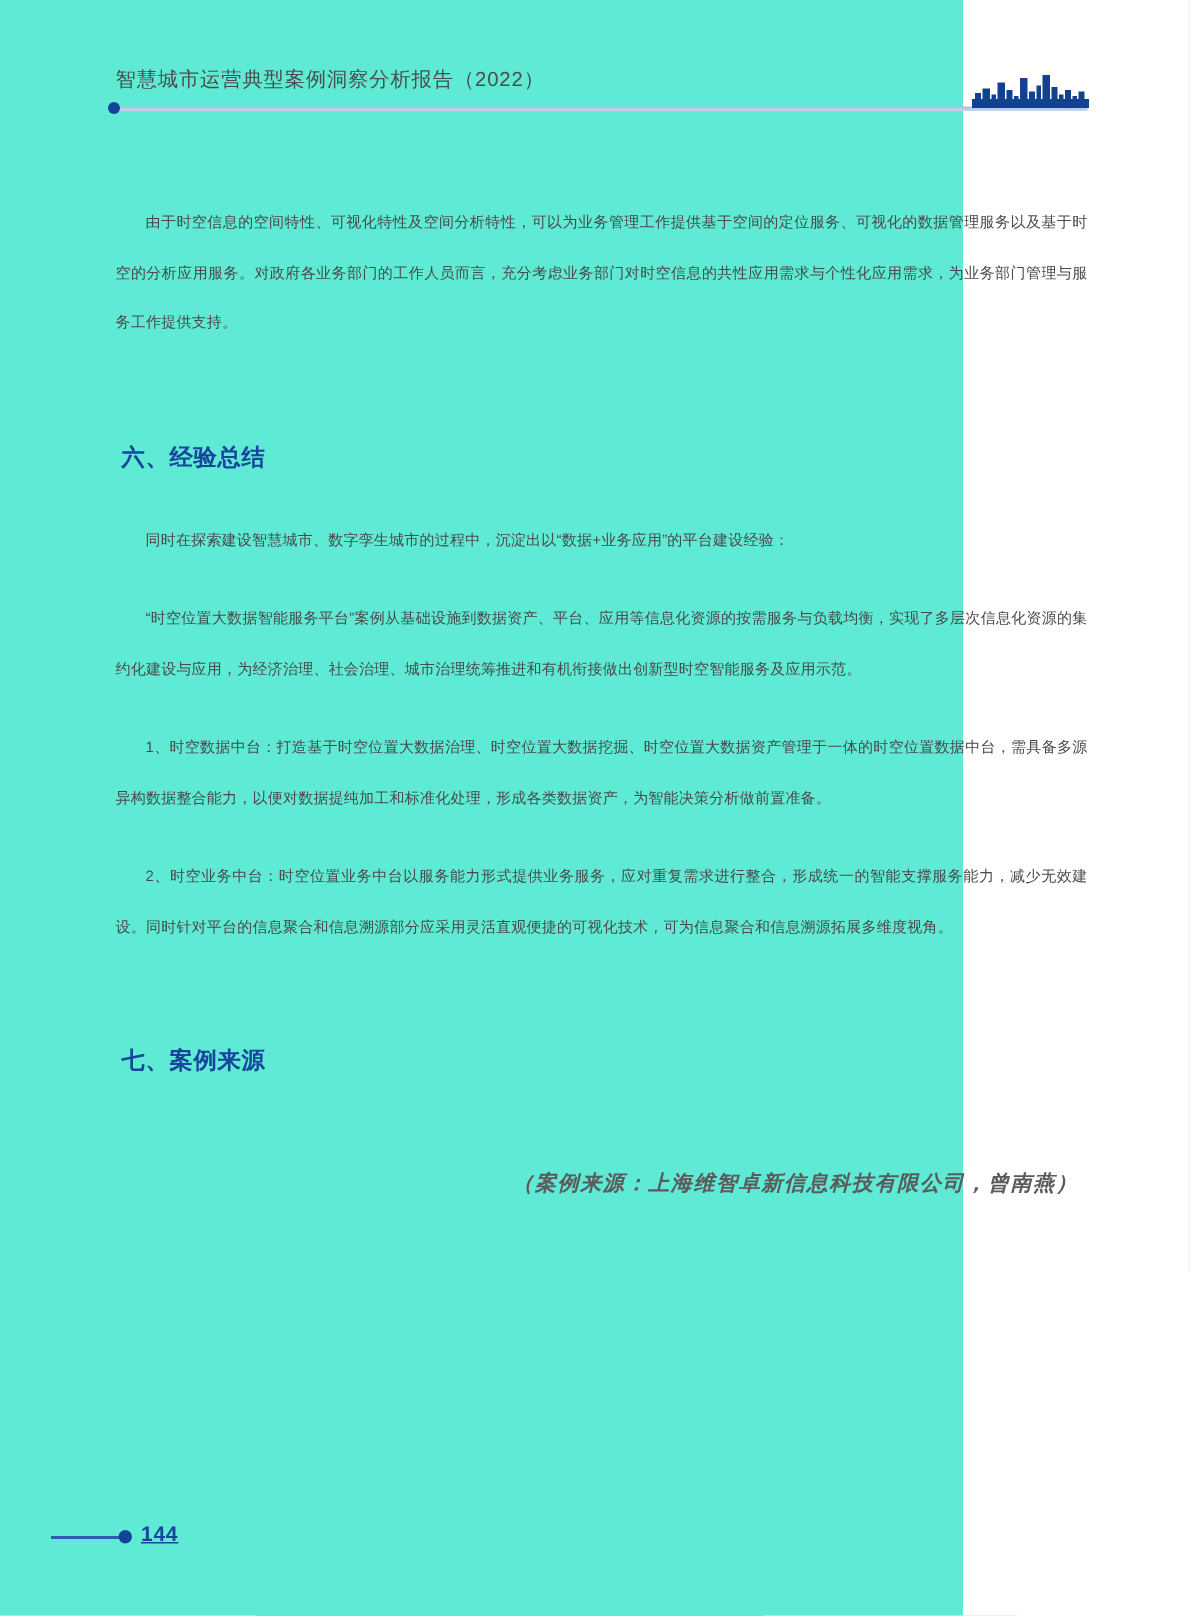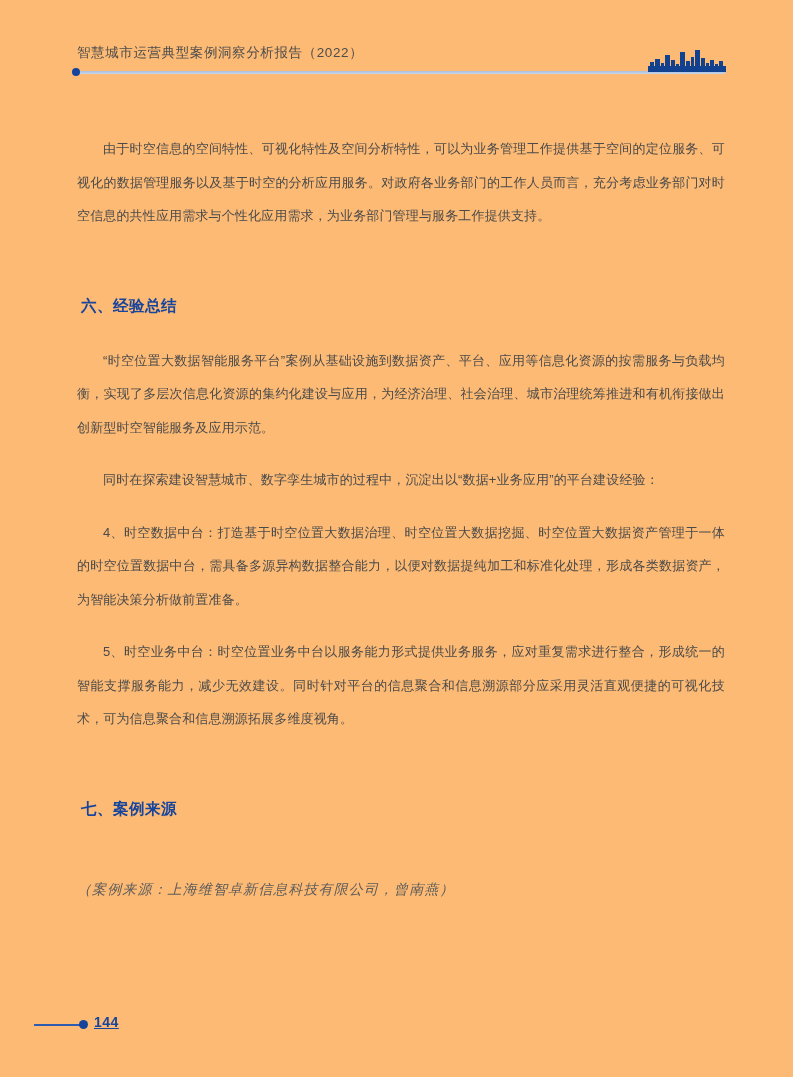--- a/index.html
+++ b/index.html
@@ -12,23 +12,23 @@
     width: 793px;
     height: 1077px;
     position: relative;
     font-family: "Liberation Sans", "DejaVu Sans", sans-serif;
     overflow: hidden;
   }
 
   .page {
     position: absolute;
     top: 0; left: 0;
-    width: 793px;
+    width: 642px;
     height: 1077px;
-    background: #fdba74;
+    background: #5eead4;
   }
 
   
   .page-header {
     position: absolute;
     left: 0;
     top: 44px;
     width: 793px;
     height: 42px;
   }
@@ -69,21 +69,21 @@
 
   
   .content {
     position: absolute;
     left: 77px;
     top: 132px;
     width: 648px;
   }
 
   .para {
-    font-size: 13px;
+    font-size: 10px;
     line-height: 33.5px;
     color: #4a4a4a;
     text-align: justify;
     text-justify: inter-character;
     text-indent: 2em;
     margin: 0 0 19px 0;
     letter-spacing: 0.15px;
     font-family: "Liberation Sans", "DejaVu Sans", sans-serif;
   }
 
@@ -94,27 +94,28 @@
     letter-spacing: 0.5px;
     margin: 4px;
     line-height: 28px;
     font-family: "Liberation Sans", "DejaVu Sans", sans-serif;
   }
   .gap-before-heading { height: 36px; }
   .gap-after-heading  { height: 20px; }
 
   .source-line {
     margin-top: 34px;
+    text-align: right;
     padding-right: 6px;
     font-size: 14px;
     letter-spacing: 1.1px;
     color: #5b5b5b;
     font-family: "DejaVu Serif", "Liberation Serif", serif;
     font-style: italic;
-    font-weight: normal;
+    font-weight: bold;
   }
 
   
   .page-footer {
     position: absolute;
     left: 0;
     top: 1012px;
     width: 793px;
     height: 30px;
   }
@@ -185,27 +186,27 @@
   <div class="content">
 
     <p class="para">由于时空信息的空间特性、可视化特性及空间分析特性，可以为业务管理工作提供基于空间的定位服务、可视化的数据管理服务以及基于时空的分析应用服务。对政府各业务部门的工作人员而言，充分考虑业务部门对时空信息的共性应用需求与个性化应用需求，为业务部门管理与服务工作提供支持。</p>
 
     <div class="gap-before-heading"></div>
 
     <h2 class="section-heading">六、经验总结</h2>
 
     <div class="gap-after-heading"></div>
 
+    <p class="para">同时在探索建设智慧城市、数字孪生城市的过程中，沉淀出以“数据+业务应用”的平台建设经验：</p>
+
     <p class="para">“时空位置大数据智能服务平台”案例从基础设施到数据资产、平台、应用等信息化资源的按需服务与负载均衡，实现了多层次信息化资源的集约化建设与应用，为经济治理、社会治理、城市治理统筹推进和有机衔接做出创新型时空智能服务及应用示范。</p>
 
-    <p class="para">同时在探索建设智慧城市、数字孪生城市的过程中，沉淀出以“数据+业务应用”的平台建设经验：</p>
-
-    <p class="para">4、时空数据中台：打造基于时空位置大数据治理、时空位置大数据挖掘、时空位置大数据资产管理于一体的时空位置数据中台，需具备多源异构数据整合能力，以便对数据提纯加工和标准化处理，形成各类数据资产，为智能决策分析做前置准备。</p>
-
-    <p class="para">5、时空业务中台：时空位置业务中台以服务能力形式提供业务服务，应对重复需求进行整合，形成统一的智能支撑服务能力，减少无效建设。同时针对平台的信息聚合和信息溯源部分应采用灵活直观便捷的可视化技术，可为信息聚合和信息溯源拓展多维度视角。</p>
+    <p class="para">1、时空数据中台：打造基于时空位置大数据治理、时空位置大数据挖掘、时空位置大数据资产管理于一体的时空位置数据中台，需具备多源异构数据整合能力，以便对数据提纯加工和标准化处理，形成各类数据资产，为智能决策分析做前置准备。</p>
+
+    <p class="para">2、时空业务中台：时空位置业务中台以服务能力形式提供业务服务，应对重复需求进行整合，形成统一的智能支撑服务能力，减少无效建设。同时针对平台的信息聚合和信息溯源部分应采用灵活直观便捷的可视化技术，可为信息聚合和信息溯源拓展多维度视角。</p>
 
     <div class="gap-before-heading"></div>
 
     <h2 class="section-heading">七、案例来源</h2>
 
     <div class="gap-after-heading"></div>
 
 
     <div class="source-line">（案例来源：上海维智卓新信息科技有限公司，曾南燕）</div>
   </div>

